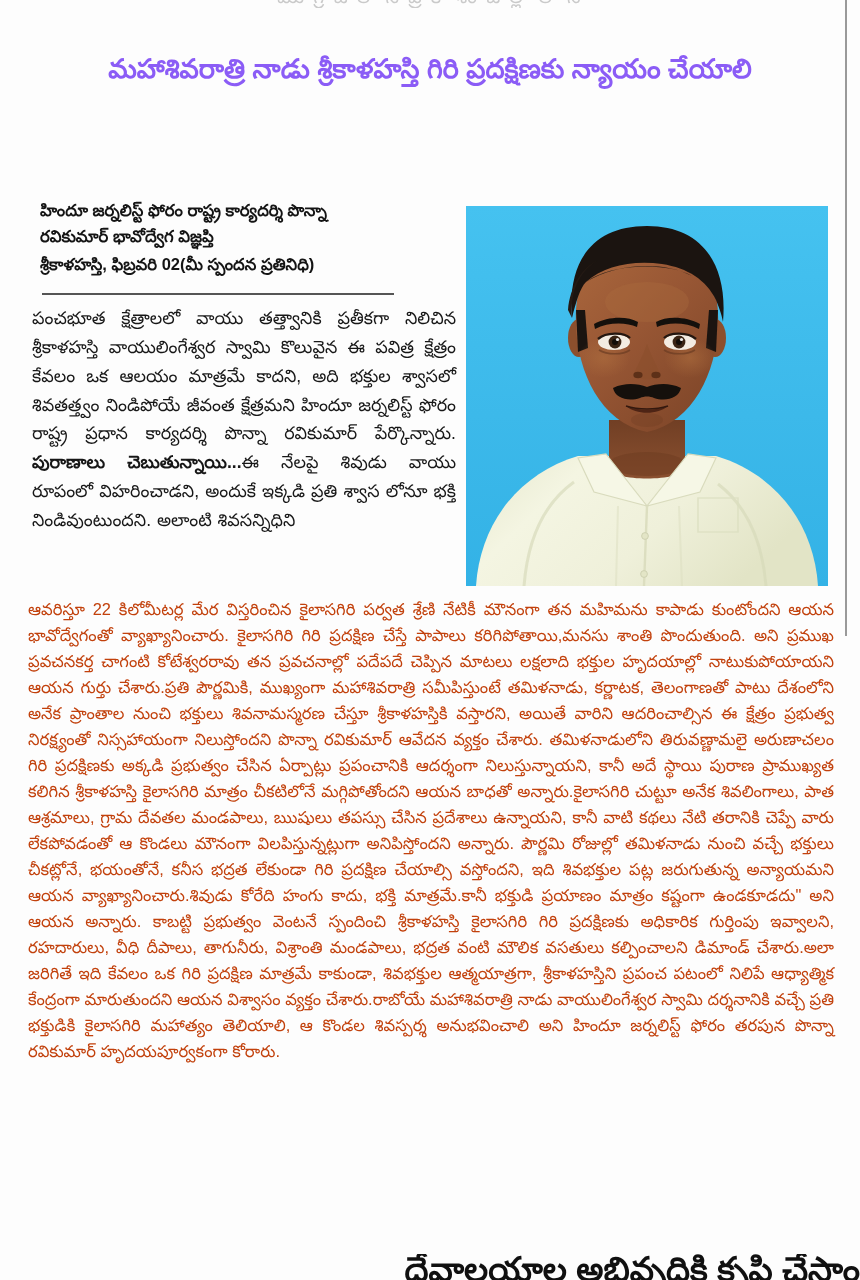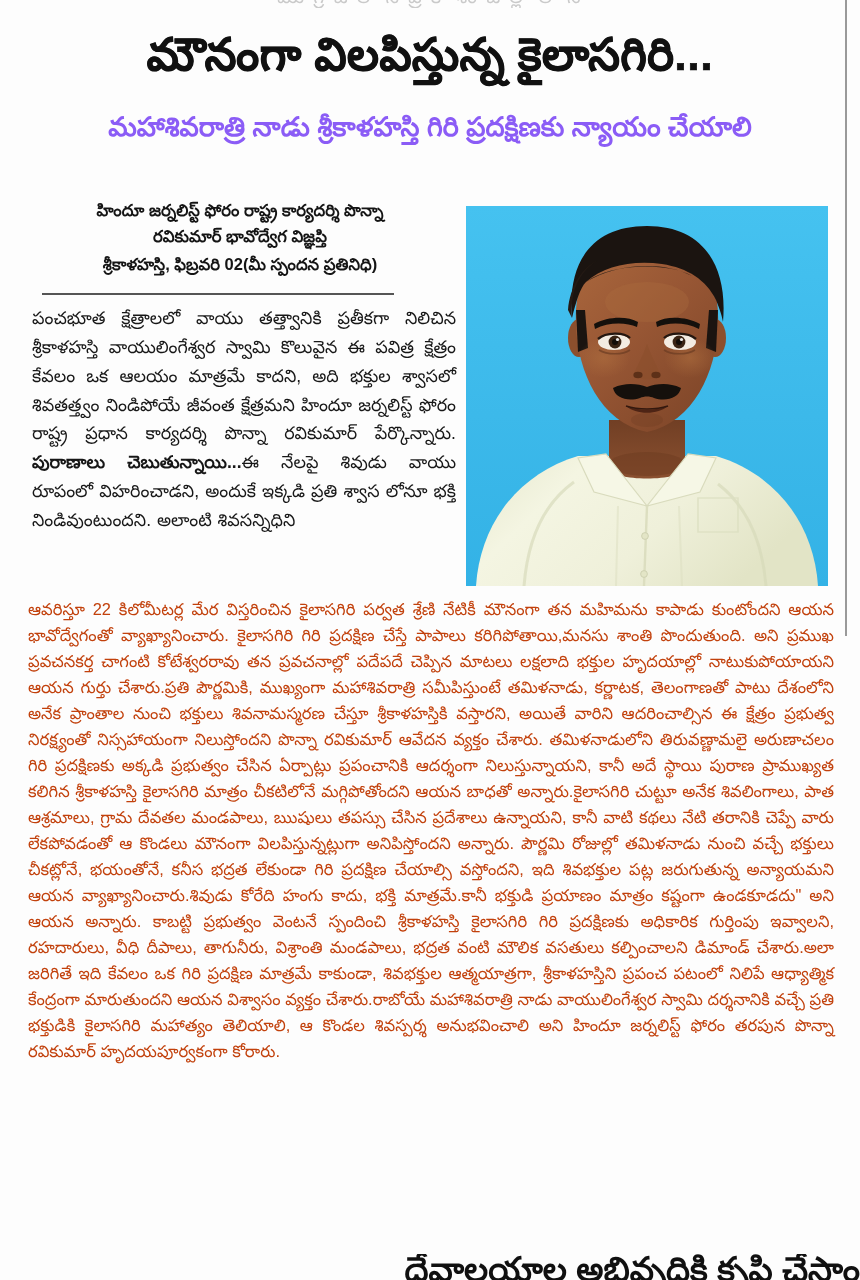--- a/index.html
+++ b/index.html
@@ -74,21 +74,20 @@
     margin: 26px 0 0 0;
     padding: 0 18px;
   }
 
   
   .byline-block {
     position: absolute;
     left: 40px;
     top: 198px;
     width: 400px;
-    text-align: center;
   }
   .byline {
     font-weight: 700;
     font-size: 16.5px;
     line-height: 1.55;
     color: #141414;
     margin: 0;
   }
   .dateline {
     font-weight: 700;
@@ -170,21 +169,20 @@
 </head>
 <body>
 
 <div class="page">
 
   <div class="top-bleed">ము గ్ర జి లో ని ప్ర కా శం జి ల్లా లో ని</div>
 
   <div class="column-rule"></div>
 
   <div class="headline-wrap">
-    <h1 class="headline">మౌనంగా విలపిస్తున్న కైలాసగిరి...</h1>
     <h2 class="subheadline">మహాశివరాత్రి నాడు శ్రీకాళహస్తి గిరి ప్రదక్షిణకు న్యాయం చేయాలి</h2>
   </div>
 
   <div class="byline-block">
     <p class="byline">హిందూ జర్నలిస్ట్ ఫోరం రాష్ట్ర కార్యదర్శి పొన్నా</p>
     <p class="byline">రవికుమార్ భావోద్వేగ విజ్ఞప్తి</p>
     <p class="dateline">శ్రీకాళహస్తి, ఫిబ్రవరి 02(మీ స్పందన ప్రతినిధి)</p>
   </div>
   <div class="byline-rule"></div>
 

